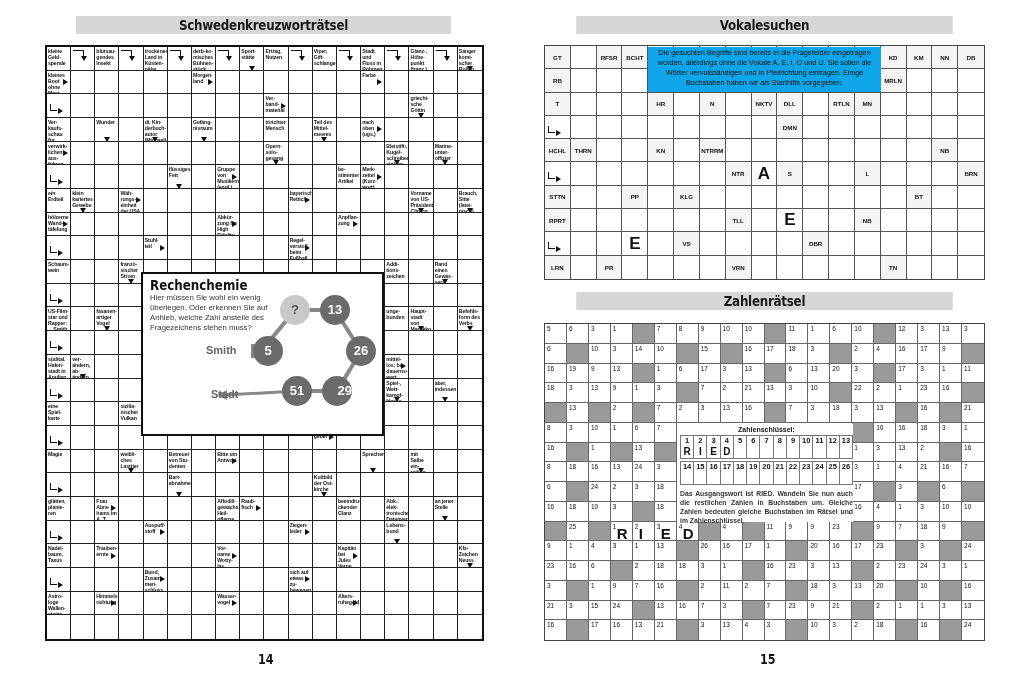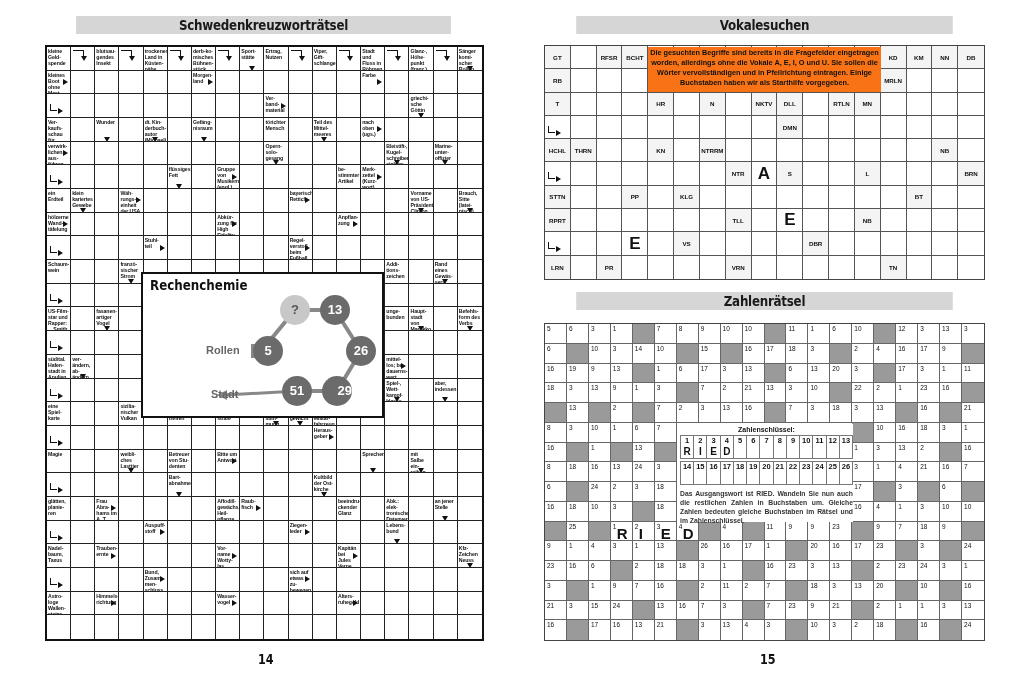--- a/index.html
+++ b/index.html
@@ -11,32 +11,32 @@
   .sw-grid{position:absolute;left:37px;top:45px;width:439px;height:596px;border:2px solid #111;box-sizing:border-box;display:grid;grid-template-columns:repeat(18,1fr);grid-template-rows:repeat(25,1fr);}
   .sw-cell{border-right:1px solid #222;border-bottom:1px solid #222;position:relative;box-sizing:border-box;overflow:hidden;}
   .sw-clue{font-size:5.2px;line-height:6px;padding:1px 1px;font-weight:bold;background:#fff;letter-spacing:-0.1px;}
   .arr-r{position:absolute;right:2px;top:50%;margin-top:-3px;width:0;height:0;border-left:5px solid #111;border-top:3px solid transparent;border-bottom:3px solid transparent;}
   .arr-d{position:absolute;left:50%;bottom:-1px;margin-left:-3px;width:0;height:0;border-top:5px solid #111;border-left:3px solid transparent;border-right:3px solid transparent;}
   .arr-bot{position:absolute;left:3px;top:10px;width:6px;height:6px;border-left:1px solid #111;border-bottom:1px solid #111;}
   .arr-bot:after{content:"";position:absolute;right:-6px;bottom:-4px;border-left:5px solid #111;border-top:3px solid transparent;border-bottom:3px solid transparent;}
   .arr-rd{position:absolute;left:2px;top:3px;width:10px;height:5px;border-top:1px solid #111;border-right:1px solid #111;}
   .arr-rd:after{content:"";position:absolute;right:-4px;bottom:-5px;border-top:5px solid #111;border-left:3px solid transparent;border-right:3px solid transparent;}
   
-  .rc-box{position:absolute;left:133px;top:272px;width:243px;height:146px;border:2px solid #111;background:#fff;box-sizing:border-box;}
+  .rc-box{position:absolute;left:133px;top:272px;width:243px;height:164px;border:2px solid #111;background:#fff;box-sizing:border-box;}
   .rc-title{position:absolute;left:7px;top:3px;font-family:"DejaVu Sans",sans-serif;font-weight:bold;font-size:14px;transform:scaleX(0.85);transform-origin:left;}
   .rc-text{position:absolute;left:7px;top:19px;width:130px;font-size:7.8px;line-height:10px;color:#333;}
   .rc-node{position:absolute;width:30px;height:30px;border-radius:50%;background:#6b6b6b;color:#fff;font-weight:bold;font-size:13px;text-align:center;line-height:30px;}
   .rc-node.q{background:#c8c8c8;color:#555;}
   .rc-label{position:absolute;font-weight:bold;font-size:11px;color:#666;}
   
   .vk-grid{position:absolute;left:544px;top:45px;width:441px;height:235px;border:1px solid #444;box-sizing:border-box;display:grid;grid-template-columns:repeat(17,1fr);grid-template-rows:repeat(10,1fr);}
   .vk-cell{border-right:1px solid #555;border-bottom:1px solid #555;position:relative;box-sizing:border-box;}
   .vk-clue{background:#f4f4f4;font-size:6.2px;font-weight:bold;text-align:center;display:flex;align-items:center;justify-content:center;}
   .vk-big{font-size:17px;font-weight:bold;display:flex;align-items:center;justify-content:center;}
-  .vk-instr{position:absolute;left:648px;top:47px;width:233px;height:44px;background:#f97316;font-size:7.3px;font-weight:bold;text-align:center;line-height:10px;padding-top:1px;}
+  .vk-instr{position:absolute;left:648px;top:47px;width:233px;height:44px;background:#0ea5e9;font-size:7.3px;font-weight:normal;text-align:center;line-height:10px;padding-top:1px;}
   
   .zr-grid{position:absolute;left:544px;top:323px;width:441px;height:318px;border:1px solid #444;box-sizing:border-box;display:grid;grid-template-columns:repeat(20,1fr);grid-template-rows:repeat(16,1fr);}
   .zr-cell{border-right:1px solid #666;border-bottom:1px solid #666;position:relative;box-sizing:border-box;font-size:6.5px;padding:1px 2px;}
   .zr-cell.shade{background:#9a9a9a;}
   .zr-letter{position:absolute;left:6px;top:3px;font-size:15px;font-weight:bold;}
   .zr-key{position:absolute;left:680px;top:424px;width:173px;height:98px;background:#fff;}
   .zk-label{text-align:center;font-size:7px;font-weight:bold;margin-top:2px;}
   .zk-row{display:flex;margin-left:0px;margin-top:2px;border:1px solid #777;}
   .zk-c{flex:1;height:22px;border-right:1px solid #777;font-size:7.5px;font-weight:bold;text-align:center;position:relative;box-sizing:border-box;}
   .zk-c:last-child{border-right:none;}
@@ -531,32 +531,33 @@
       <div class="sw-cell" style="border-bottom: none;"></div>
       <div class="sw-cell" style="border-bottom: none;"></div>
       <div class="sw-cell" style="border-bottom: none;"></div>
       <div class="sw-cell" style="border-bottom: none;"></div>
       <div class="sw-cell" style="border-bottom: none;"></div>
       <div class="sw-cell" style="border-bottom: none;"></div>
       <div class="sw-cell" style="border-right: none; border-bottom: none;"></div>
     </div>
   <div class="rc-box">
     <div class="rc-title">Rechenchemie</div>
+    <div class="rc-text">Hier müssen Sie wohl ein wenig überlegen. Oder erkennen Sie auf Anhieb, welche Zahl anstelle des Fragezeichens stehen muss?</div>
     <svg width="243" height="146" style="position:absolute;left:0;top:0;">
       <line x1="110" y1="77" x2="124" y2="77" stroke="#888" stroke-width="4"></line>
       <line x1="110" y1="70" x2="110" y2="84" stroke="#888" stroke-width="4"></line>
       <line x1="124" y1="70" x2="152" y2="36" stroke="#888" stroke-width="4"></line>
       <line x1="152" y1="36" x2="192" y2="36" stroke="#888" stroke-width="4"></line>
       <line x1="192" y1="36" x2="218" y2="77" stroke="#888" stroke-width="4"></line>
       <line x1="218" y1="77" x2="194" y2="117" stroke="#888" stroke-width="4"></line>
       <line x1="194" y1="117" x2="154" y2="117" stroke="#888" stroke-width="4"></line>
       <line x1="154" y1="117" x2="82" y2="121" stroke="#888" stroke-width="3"></line>
       <polygon points="74,121 84,116 84,126" fill="#888"></polygon>
     </svg>
-    <div class="rc-label" style="left:63px;top:70px;">Rollen</div>
+    <div class="rc-label" style="left:63px;top:70px;">Smith</div>
     <div class="rc-label" style="left:68px;top:114px;">Stadt</div>
     <div class="rc-node" style="left:110px;top:62px;">5</div>
     <div class="rc-node q" style="left:137px;top:21px;">?</div>
     <div class="rc-node" style="left:177px;top:21px;">13</div>
     <div class="rc-node" style="left:203px;top:62px;">26</div>
     <div class="rc-node" style="left:179px;top:102px;text-align:right;">29</div>
     <div class="rc-node" style="left:139px;top:102px;">51</div>
   </div>
   <div class="page-num" style="left:248px;top:651px;">14</div>
 </div>

